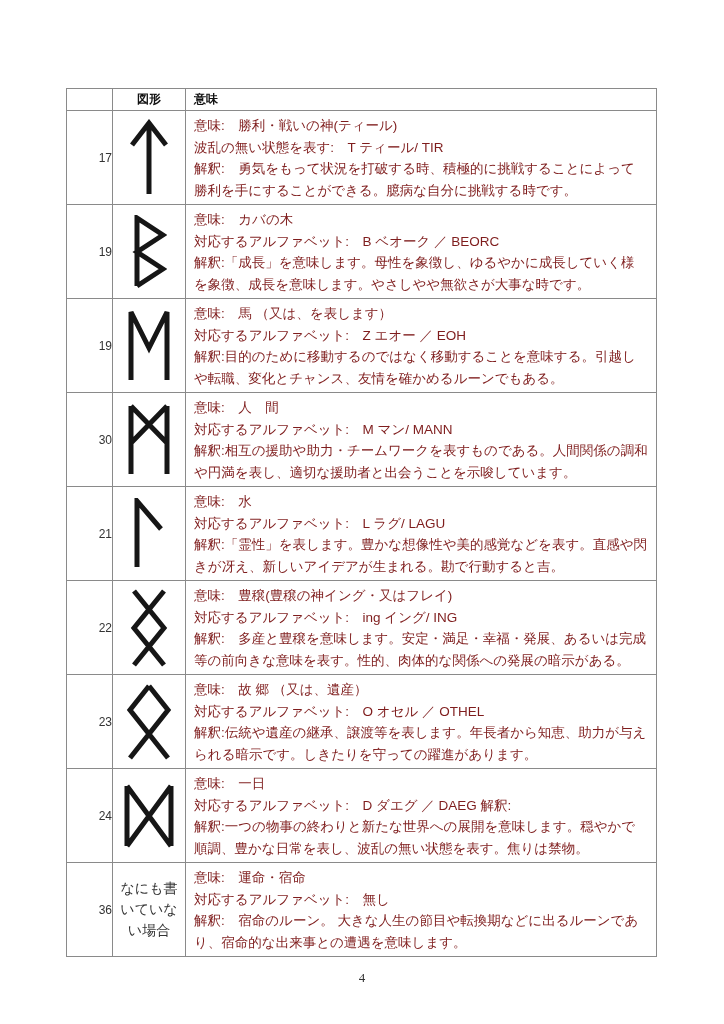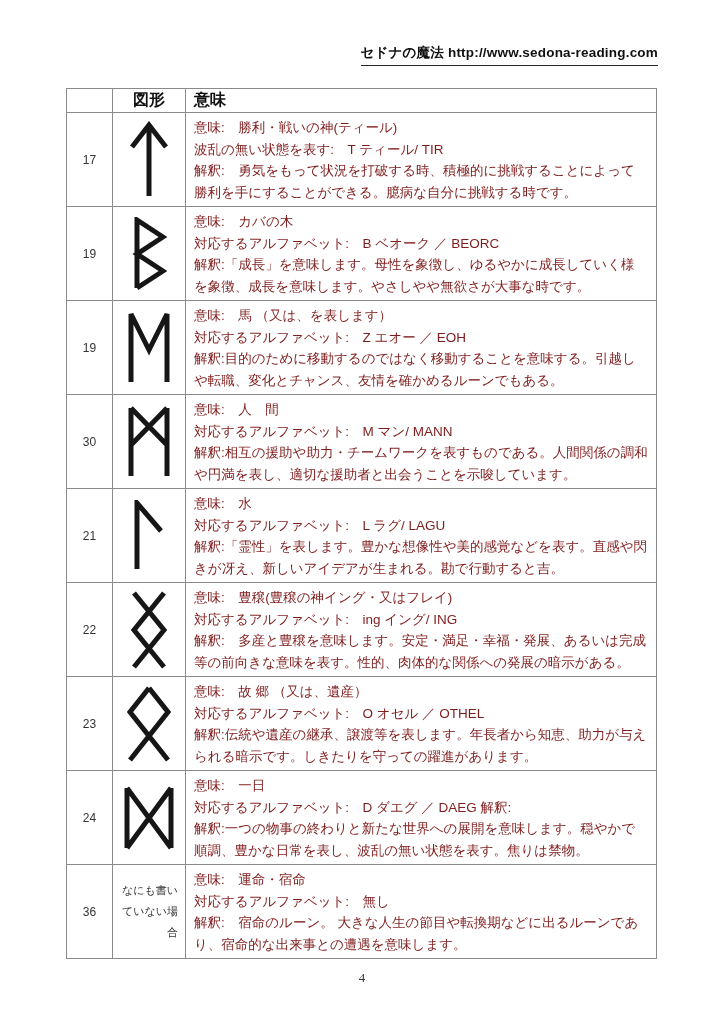--- a/index.html
+++ b/index.html
@@ -32,55 +32,55 @@
     table-layout:fixed;
   }
   .rune-table th, .rune-table td {
     border:1px solid #8a8a8a;
   }
   .col-no { width:46px; }
   .col-shape { width:73px; }
   .col-desc { width:471px; }
   .rune-table thead th {
     height:22px;
-    font-size:16px;
+    font-size:12px;
     font-weight:bold;
     color:#111;
     text-align:left;
     padding:1px 8px;
     vertical-align:middle;
   }
   .rune-table thead th.col-shape { text-align:center; padding:1px 2px; }
   .rune-table tbody tr { height:88px; }
   td.num {
-    text-align:center;
+    text-align:right;
     vertical-align:middle;
     font-size:12px;
     color:#333;
   }
   td.shape {
     text-align:center;
     vertical-align:middle;
     padding:2px;
   }
   .rune { display:block; margin:0 auto; }
   .rune path {
     fill:none;
     stroke:#161616;
     stroke-width:5;
     stroke-linejoin:miter;
     stroke-linecap:butt;
   }
   .shape-note {
     width:58px;
     margin:0 auto;
-    font-size:11px;
+    font-size:14px;
     line-height:21px;
     color:#333;
-    text-align:right;
+    text-align:center;
   }
   td.desc {
     vertical-align:top;
     padding:4px 8px 3px 8px;
     font-size:13.5px;
     line-height:21.5px;
     color:#7f1d1d;
   }
   .page-number {
     position:absolute;
@@ -90,21 +90,20 @@
     font-family:"Liberation Serif","DejaVu Serif",serif;
     font-size:13px;
     color:#333;
   }
 </style>
 </head>
 <body>
 
 <div class="page">
 
-  <div class="site-header">セドナの魔法 http://www.sedona-reading.com</div>
 
   <table class="rune-table">
     <colgroup>
       <col class="col-no">
         <col class="col-shape">
         <col class="col-desc">
     </colgroup>
     <thead>
       <tr>
         <th class="col-no"></th>

